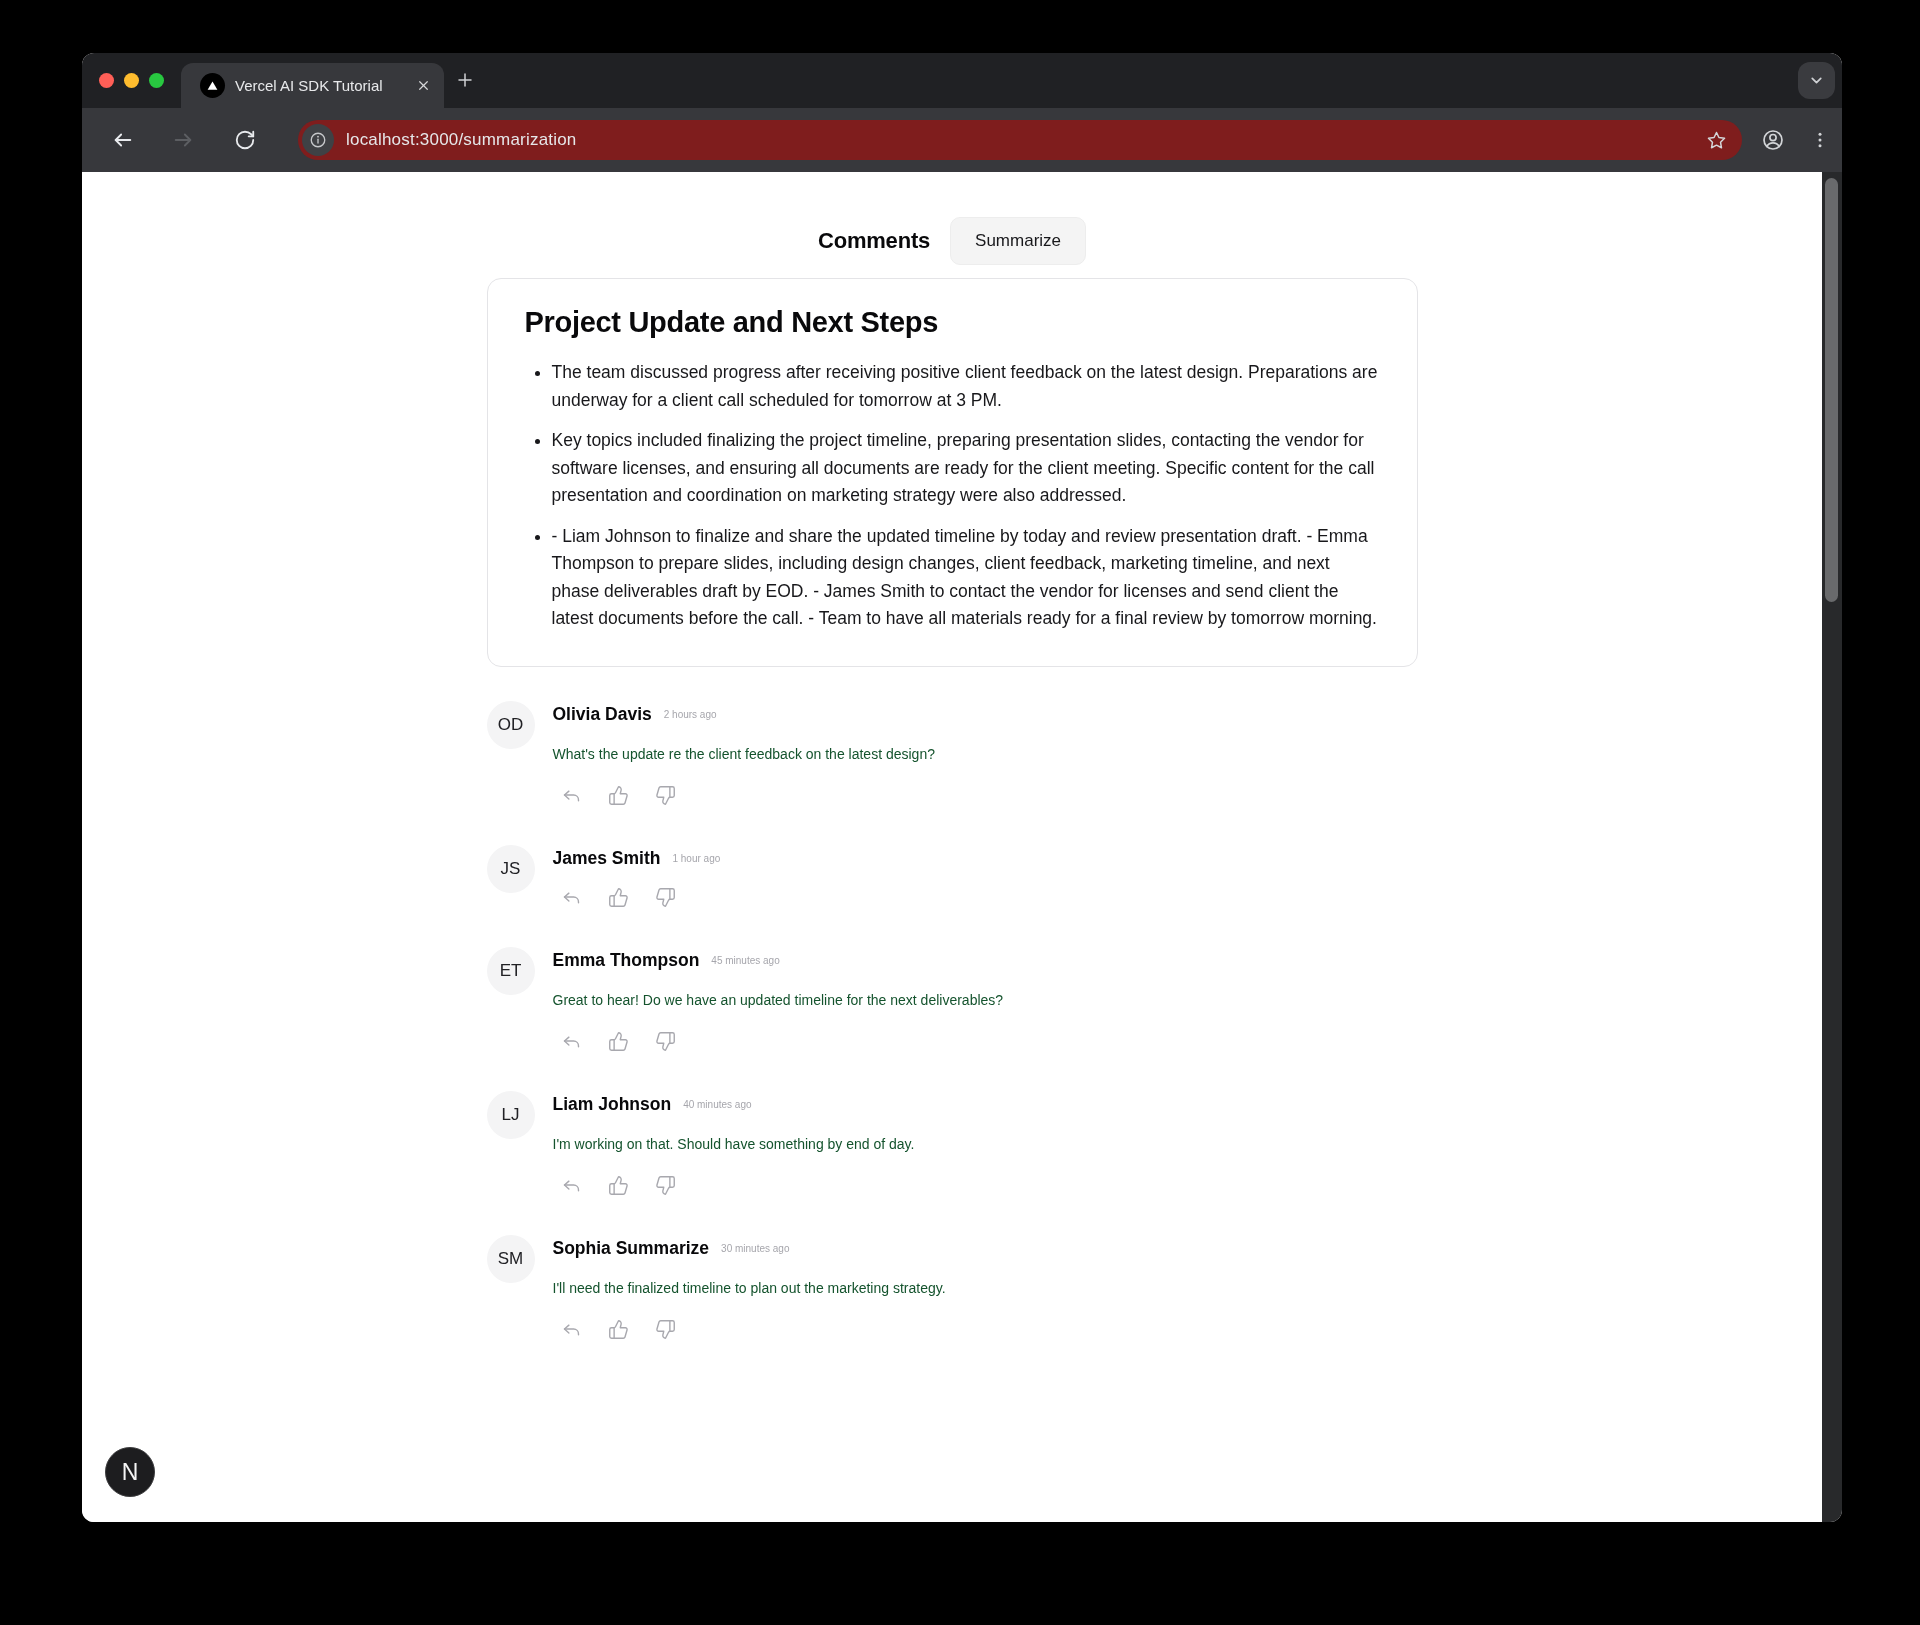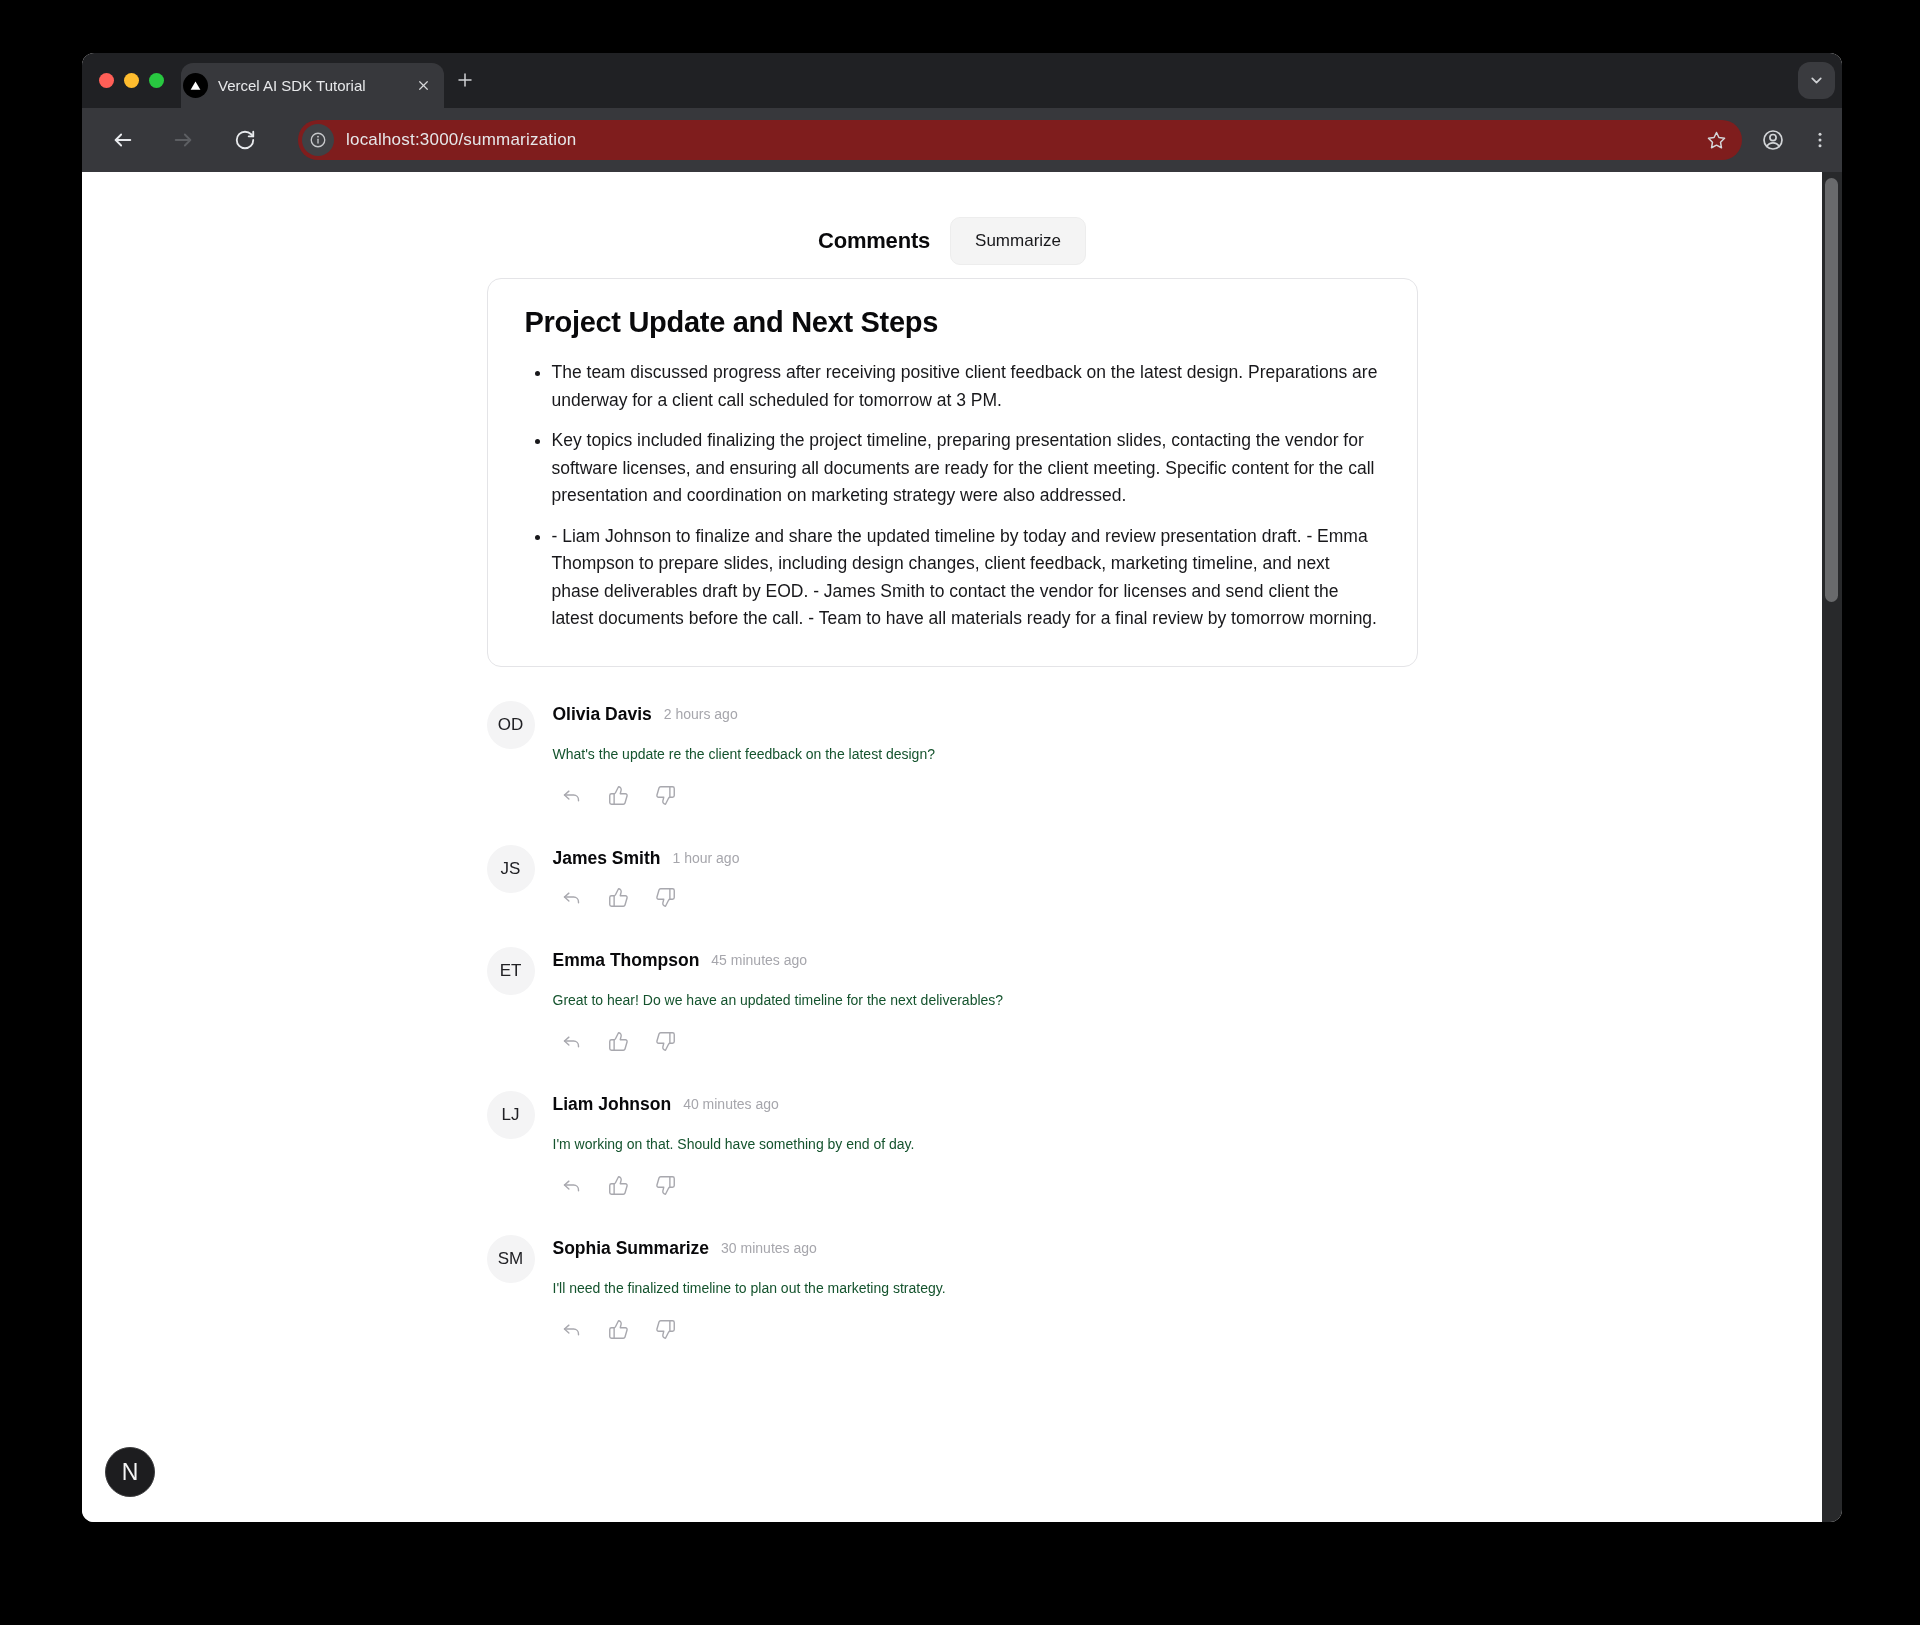--- a/index.html
+++ b/index.html
@@ -13,21 +13,21 @@
 
   
   .tabstrip { position:relative; height:55px; background:#202124; flex:0 0 auto; }
   .traffic { position:absolute; left:17px; top:0; height:55px; display:flex; align-items:center; gap:10px; }
   .light { width:15px; height:15px; border-radius:50%; display:inline-block; }
   .light.red { background:#ff5f57; }
   .light.yellow { background:#febc2e; }
   .light.green { background:#28c840; }
 
   .tab { position:absolute; left:99px; top:10px; width:263px; height:45px; background:#37383c;
-         border-radius:12px 12px 0 0; display:flex; align-items:center; padding:0 12px 0 2px; }
+         border-radius:12px 12px 0 0; display:flex; align-items:center; padding:0 12px 0 19px; }
   .favicon { width:25px; height:25px; border-radius:50%; background:#000; display:flex; align-items:center; justify-content:center; flex:0 0 auto; }
   .favicon svg { width:13px; height:13px; }
   .tab-title { margin-left:10px; font-size:15px; color:#e8e9eb; flex:1; white-space:nowrap; overflow:hidden; text-overflow:ellipsis; }
   .tab-close { width:18px; height:18px; color:#d6d7d9; flex:0 0 auto; display:flex; align-items:center; justify-content:center; }
   .tab-close svg { width:13px; height:13px; }
 
   .newtab { position:absolute; left:369px; top:13px; width:28px; height:28px; border:none; background:transparent;
             color:#d0d2d5; display:flex; align-items:center; justify-content:center; border-radius:50%; }
   .newtab svg { width:18px; height:18px; }
   .tabsearch { position:absolute; left:1716px; top:9px; width:37px; height:37px; border:none; background:#3a3b3f;
@@ -77,21 +77,21 @@
   .card li { font-size:17.5px; line-height:27.5px; color:#18181b;margin-top:12px; }
   .card li + li { margin-top:13px; }
 
   .comments { margin-top:34px; }
   .comment { display:flex; gap:18px; margin-bottom:37px; }
   .avatar { width:48px; height:48px; border-radius:50%; background:#f4f4f5; color:#212125; font-size:17px;
             display:flex; align-items:center; justify-content:center; flex:0 0 auto; }
   .cbody { flex:1; padding-top:3px; }
   .cmeta { display:flex; align-items:center; gap:12px; }
   .cname { font-size:17.5px; font-weight:700; color:#09090b; }
-  .ctime { font-size:14px; color:#a6a6ac; }
+  .ctime { font-size:10px; color:#a6a6ac; }
   .ctext { margin-top:16px; font-size:14px; line-height:26px; color:#14532d; }
   .cactions { margin-top:17px; display:flex; gap:23px; padding-left:7px; }
   .action { width:24px; height:24px; border:none; background:transparent; color:#a8a8ae; padding:0;
             display:flex; align-items:center; justify-content:center; }
   .action svg { width:21px; height:21px; }
 
   .nextjs { position:absolute; left:23px; top:1275px; width:50px; height:50px; border-radius:50%;
             background:#1d1d1f; border:1px solid #3d3d3f; color:#f5f5f5; display:flex; align-items:center;
             justify-content:center; font-size:23px; font-weight:400; }
 </style>

